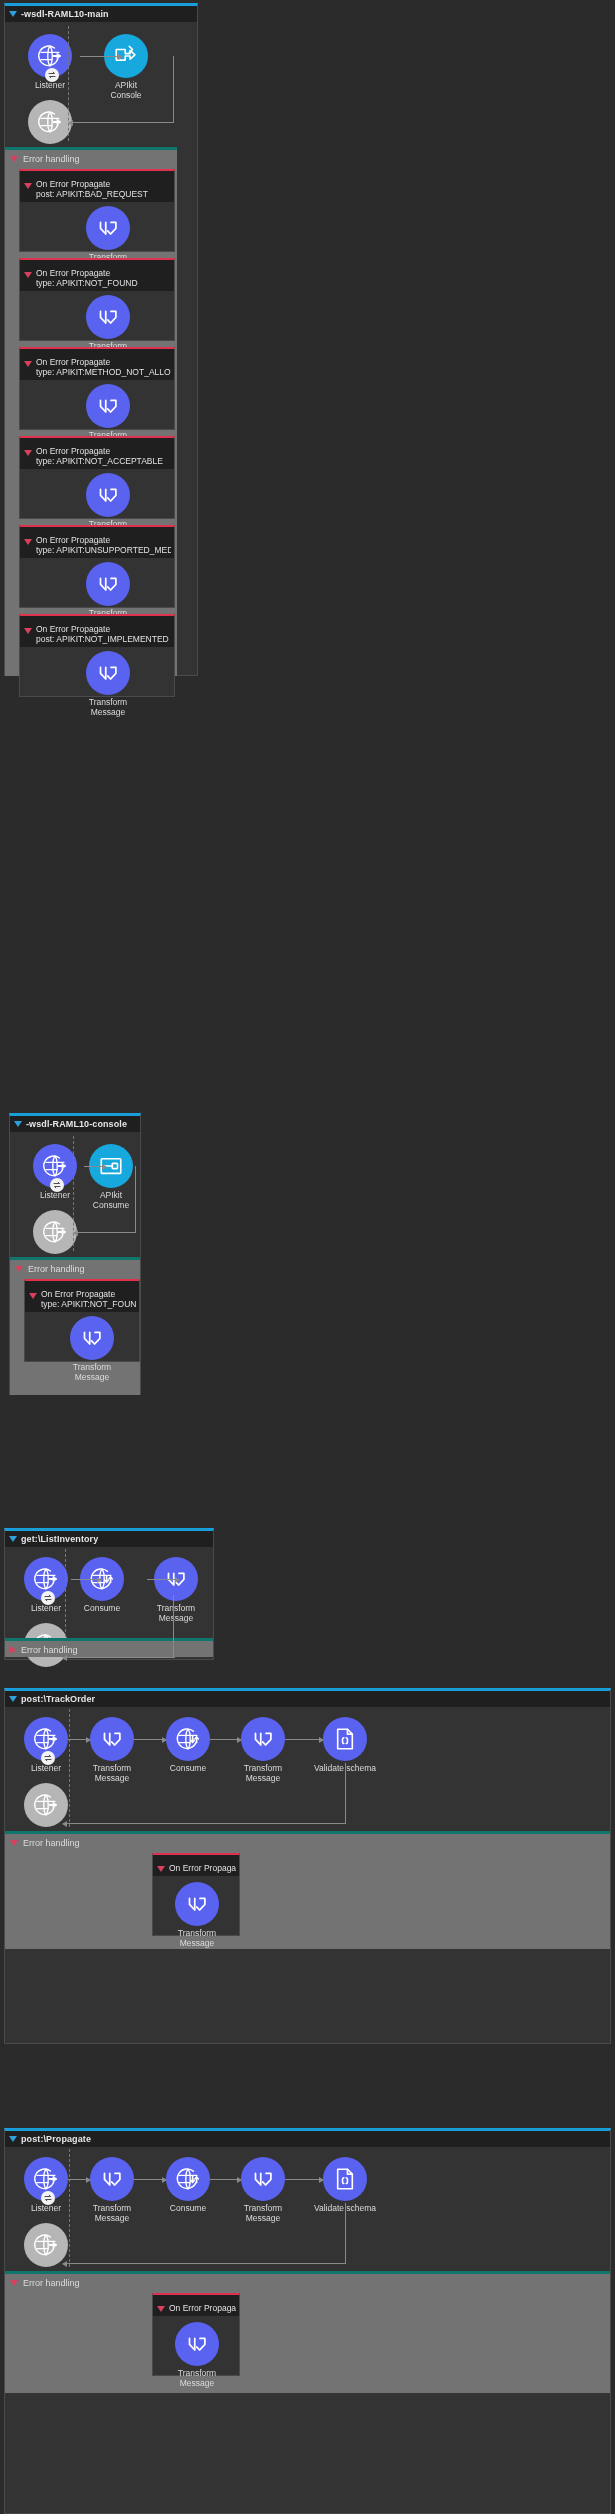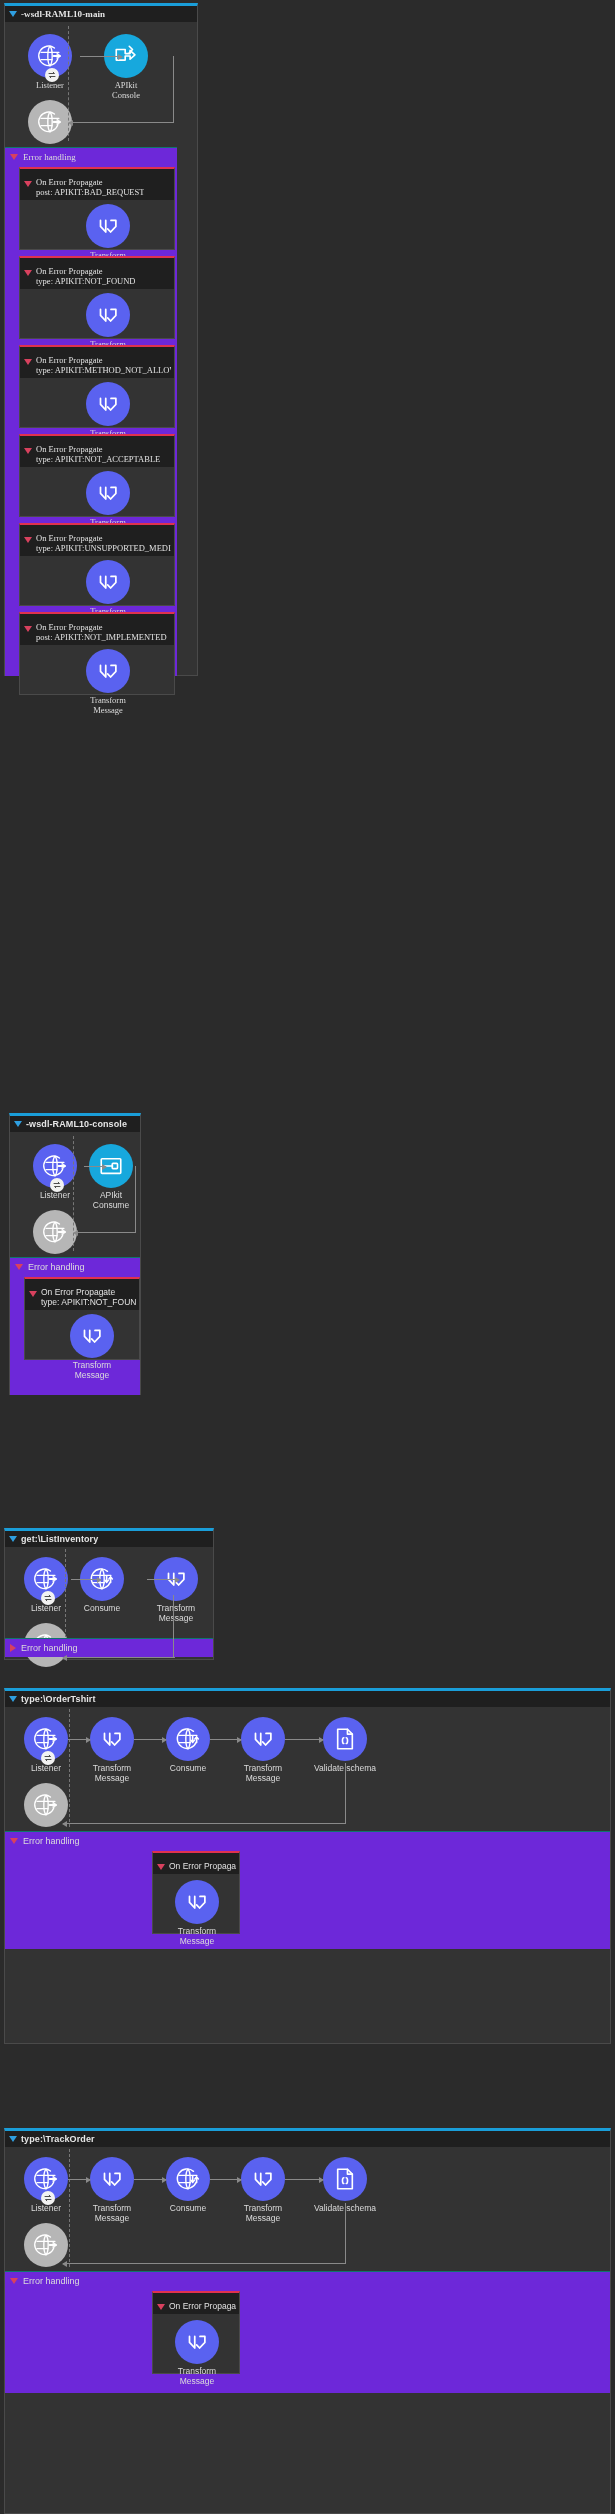--- a/index.html
+++ b/index.html
@@ -50,22 +50,22 @@
   .tri.red-right {
     border-top: 4.5px solid transparent;
     border-bottom: 4.5px solid transparent;
     border-left: 6px solid #d8415e;
     border-right: none;
   }
 
   
   .err-handling {
     position: absolute;
-    background: #6d28d9;
-    border: 1px solid #0f766e;
+    background: #737373;
+    border: 3px solid #0f766e;
   }
   .err-head {
     height: 17px;
     display: flex;
     align-items: center;
     gap: 5px;
     padding-left: 5px;
   }
   .err-head-label { font-size: 9px; color: #dcdcdc; }
 
@@ -141,21 +141,21 @@
   .vline { position: absolute; width: 1px; background: #8a8a8a; }
   .dashed-v {
     position: absolute; width: 0;
     border-left: 1px dashed #777;
   }
 </style>
 </head>
 <body>
 
 <div id="canvas">
-    <div class="flow" style="left: 4px; top: 3px; width: 194px; height: 673px; font-family: Liberation Serif, serif;">
+    <div class="flow" style="left: 4px; top: 3px; width: 194px; height: 673px;">
       <div class="flow-header">
         <div class="tri"></div>
         <div class="flow-title">-wsdl-RAML10-main</div>
       </div>
       <div class="flow-body" style="height: 125px;">
         <div class="node" style="left: 2px; top: 12px;">
           <div class="node-circle purple">
             <svg width="26" height="26" viewBox="0 0 32 32" fill="none" stroke="#ffffff" stroke-width="1.7" stroke-linecap="round">
       <path d="M21.5 6.2A12 12 0 1 0 25.6 19.5"></path>
       <path d="M16 4c-3.6 3.6-3.6 20.4 0 24"></path>
@@ -513,21 +513,21 @@
           <div class="err-head-label">Error handling</div>
         </div>
       </div>
       <div class="flow-body" style="position: absolute; left: 0px; top: 0px; width: 100%; height: 0px;"></div>
       <div class="vline" style="left: 168px; top: 64px; height: 62px;"></div>
       <div class="arrow-left" style="left: 58px; top: 126px; width: 112px;"></div>
     </div>
     <div class="flow" style="left: 4px; top: 1688px; width: 607px; height: 356px;">
       <div class="flow-header">
         <div class="tri"></div>
-        <div class="flow-title">type:\OrderTshirt</div>
+        <div class="flow-title">post:\TrackOrder</div>
       </div>
       <div class="flow-body" style="height: 124px;">
         <div class="node" style="left: -2px; top: 10px;">
           <div class="node-circle purple">
             <svg width="26" height="26" viewBox="0 0 32 32" fill="none" stroke="#ffffff" stroke-width="1.7" stroke-linecap="round">
       <path d="M21.5 6.2A12 12 0 1 0 25.6 19.5"></path>
       <path d="M16 4c-3.6 3.6-3.6 20.4 0 24"></path>
       <path d="M16 4c3.6 3.6 3.6 20.4 0 24"></path>
       <path d="M5 11.5h22"></path>
               <path d="M5 20.5h13.5"></path>
@@ -640,21 +640,21 @@
                 <div>Message</div>
               </div>
             </div>
           </div>
         </div>
       </div>
     </div>
     <div class="flow" style="left: 4px; top: 2128px; width: 607px; height: 386px;">
       <div class="flow-header">
         <div class="tri"></div>
-        <div class="flow-title">type:\TrackOrder</div>
+        <div class="flow-title">post:\Propagate</div>
       </div>
       <div class="flow-body" style="height: 124px;">
         <div class="node" style="left: -2px; top: 10px;">
           <div class="node-circle purple">
             <svg width="26" height="26" viewBox="0 0 32 32" fill="none" stroke="#ffffff" stroke-width="1.7" stroke-linecap="round">
       <path d="M21.5 6.2A12 12 0 1 0 25.6 19.5"></path>
       <path d="M16 4c-3.6 3.6-3.6 20.4 0 24"></path>
       <path d="M16 4c3.6 3.6 3.6 20.4 0 24"></path>
       <path d="M5 11.5h22"></path>
               <path d="M5 20.5h13.5"></path>

